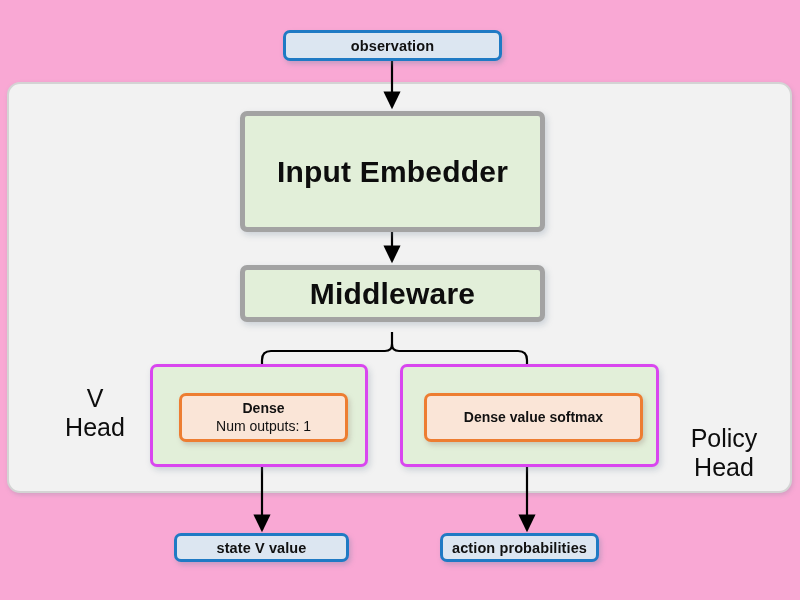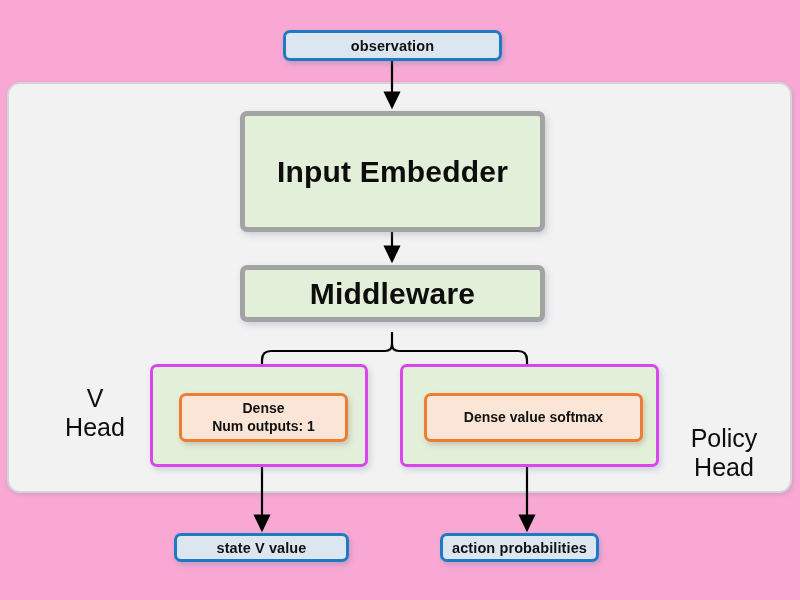--- a/index.html
+++ b/index.html
@@ -92,21 +92,21 @@
     box-shadow: 2px 3px 5px rgba(150,130,120,0.35);
     color: #111111;
     line-height: 1.22;
   }
   .dense-title {
     font-size: 14px;
     font-weight: bold;
   }
   .dense-sub {
     font-size: 14px;
-    font-weight: bold;
+    font-weight: normal;
     text-align: center;
   }
   
   .head-caption {
     position: absolute;
     z-index: 10;
     font-size: 25px;
     font-weight: normal;
     color: #0d0d0d;
     text-align: center;

